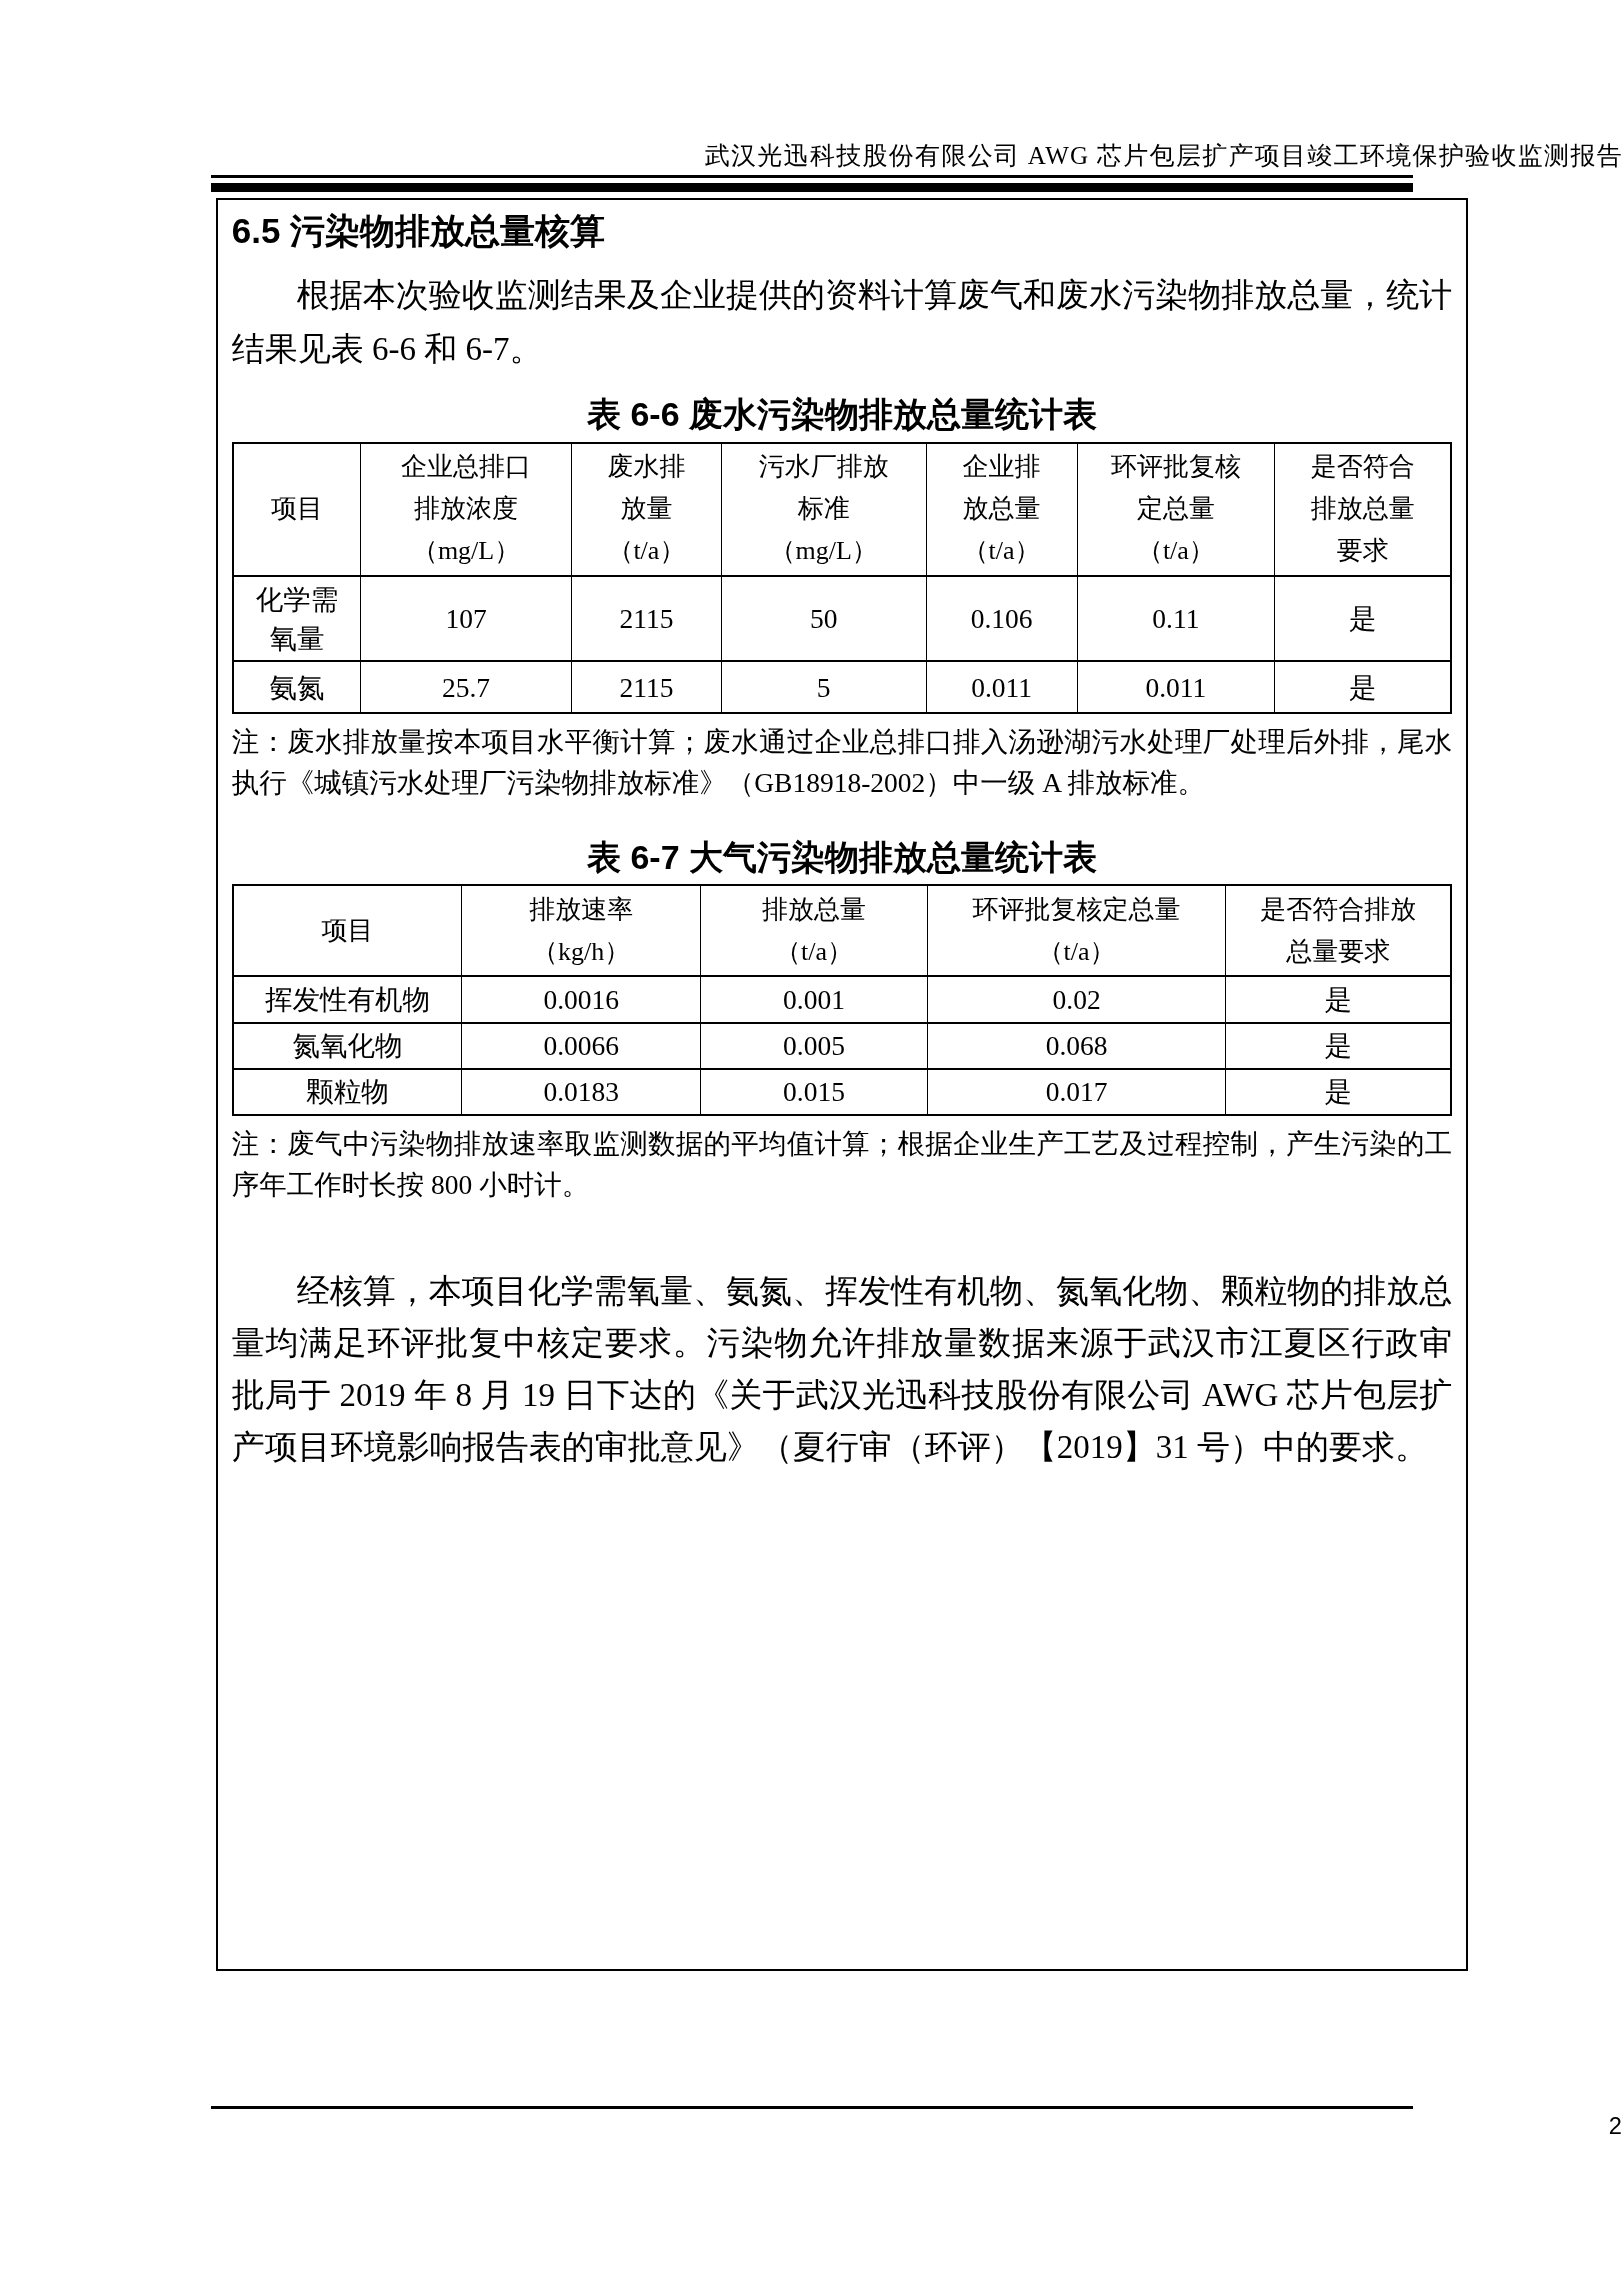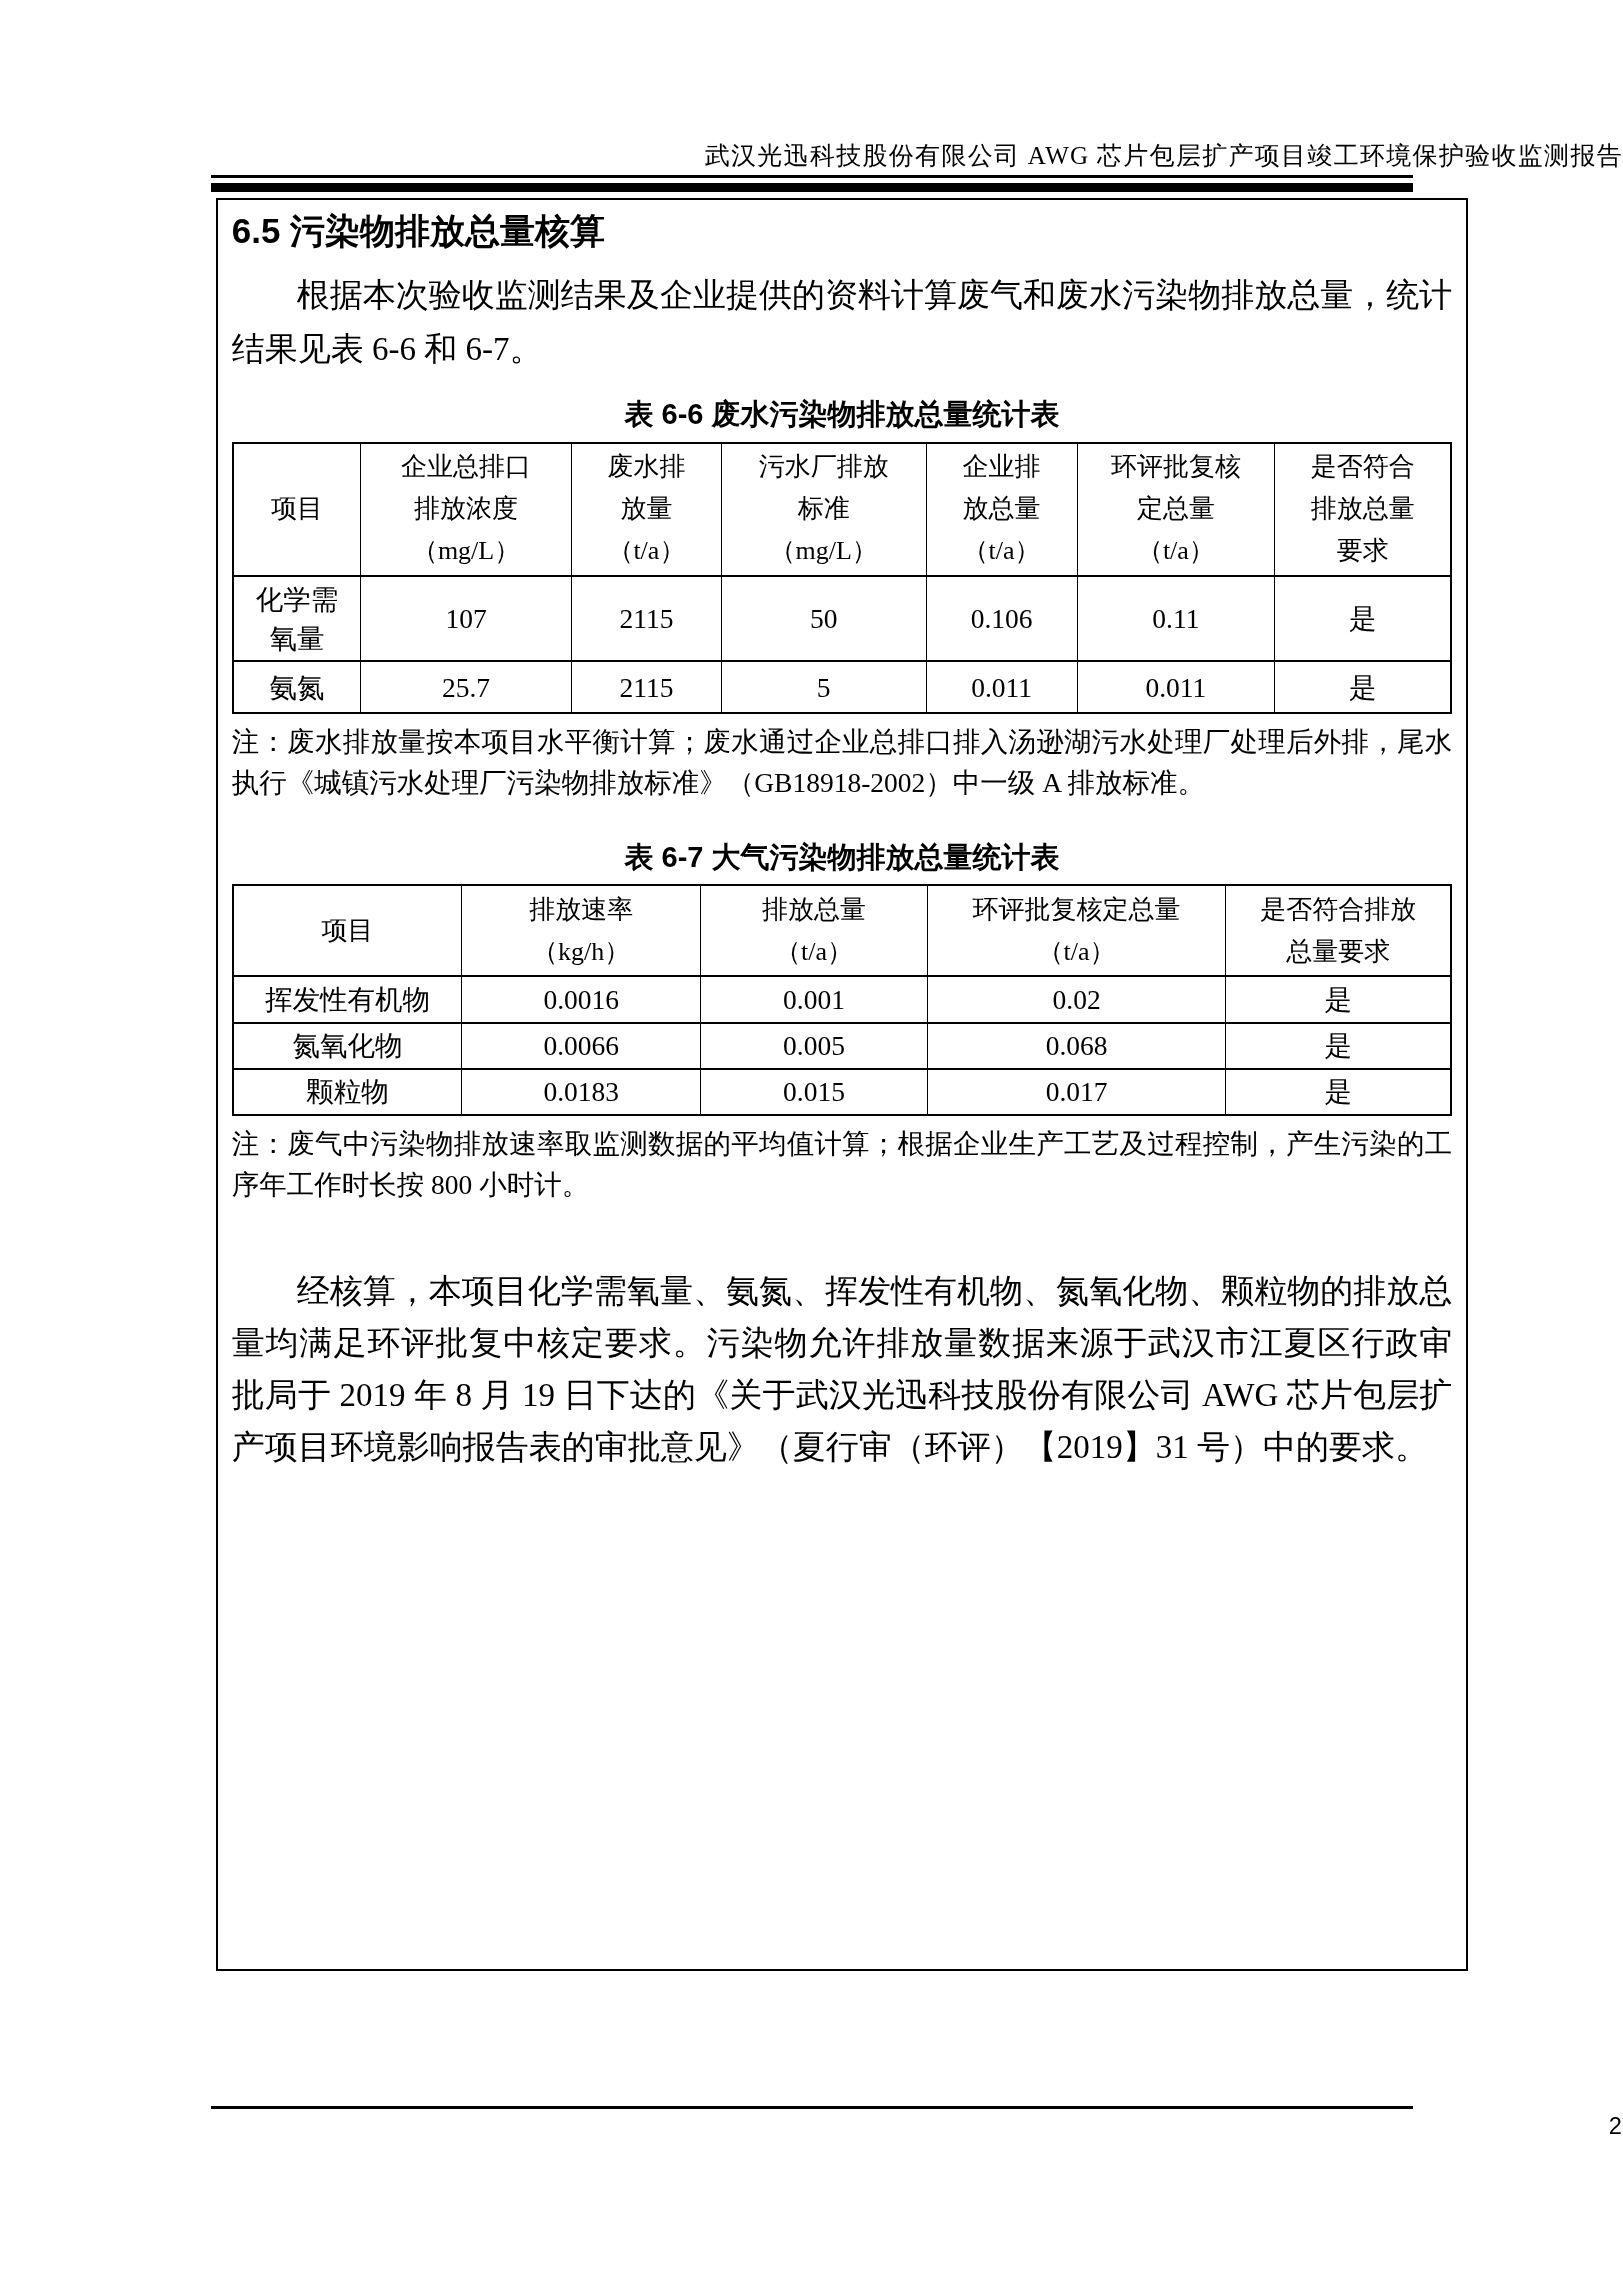--- a/index.html
+++ b/index.html
@@ -39,21 +39,21 @@
     margin:3.9px 0 17px 0;
   }
   .body-para {
     font-size:33px; line-height:54px;
     text-align:justify;
     text-indent:65px;
     margin:0 0 17px 0;
   }
   .table-caption {
     font-family:"Liberation Sans","DejaVu Sans",sans-serif;
-    font-size:29px; font-weight:bold;
+    font-size:34px; font-weight:bold;
     line-height:34px;
     text-align:center;
     margin:21px 0 10.5px 0;
   }
   .caption-66 { margin-top:21px; }
   .caption-67 { margin-top:37px; }
 
   table.stat-table {
     width:100%;
     border-collapse:collapse;

